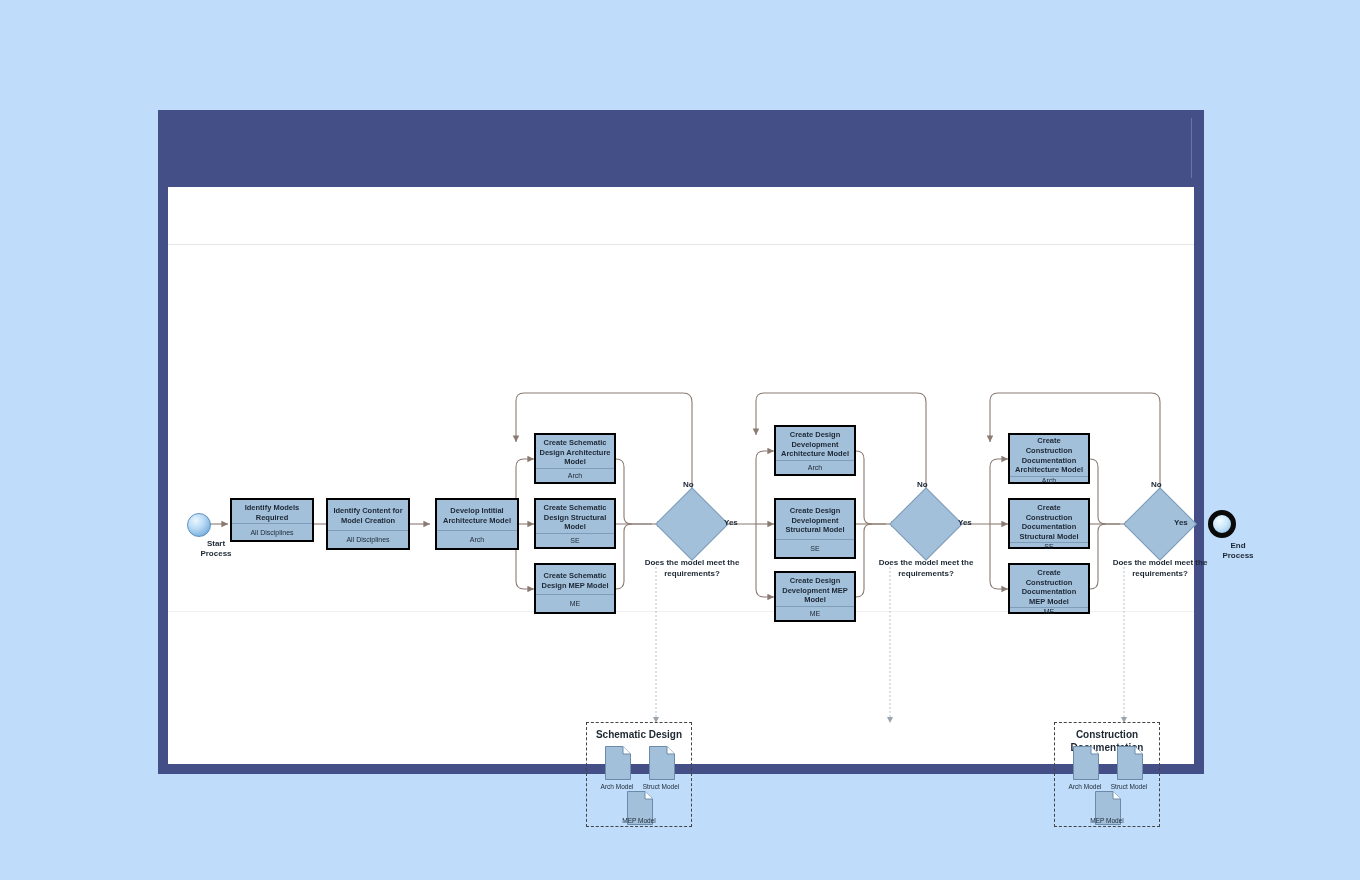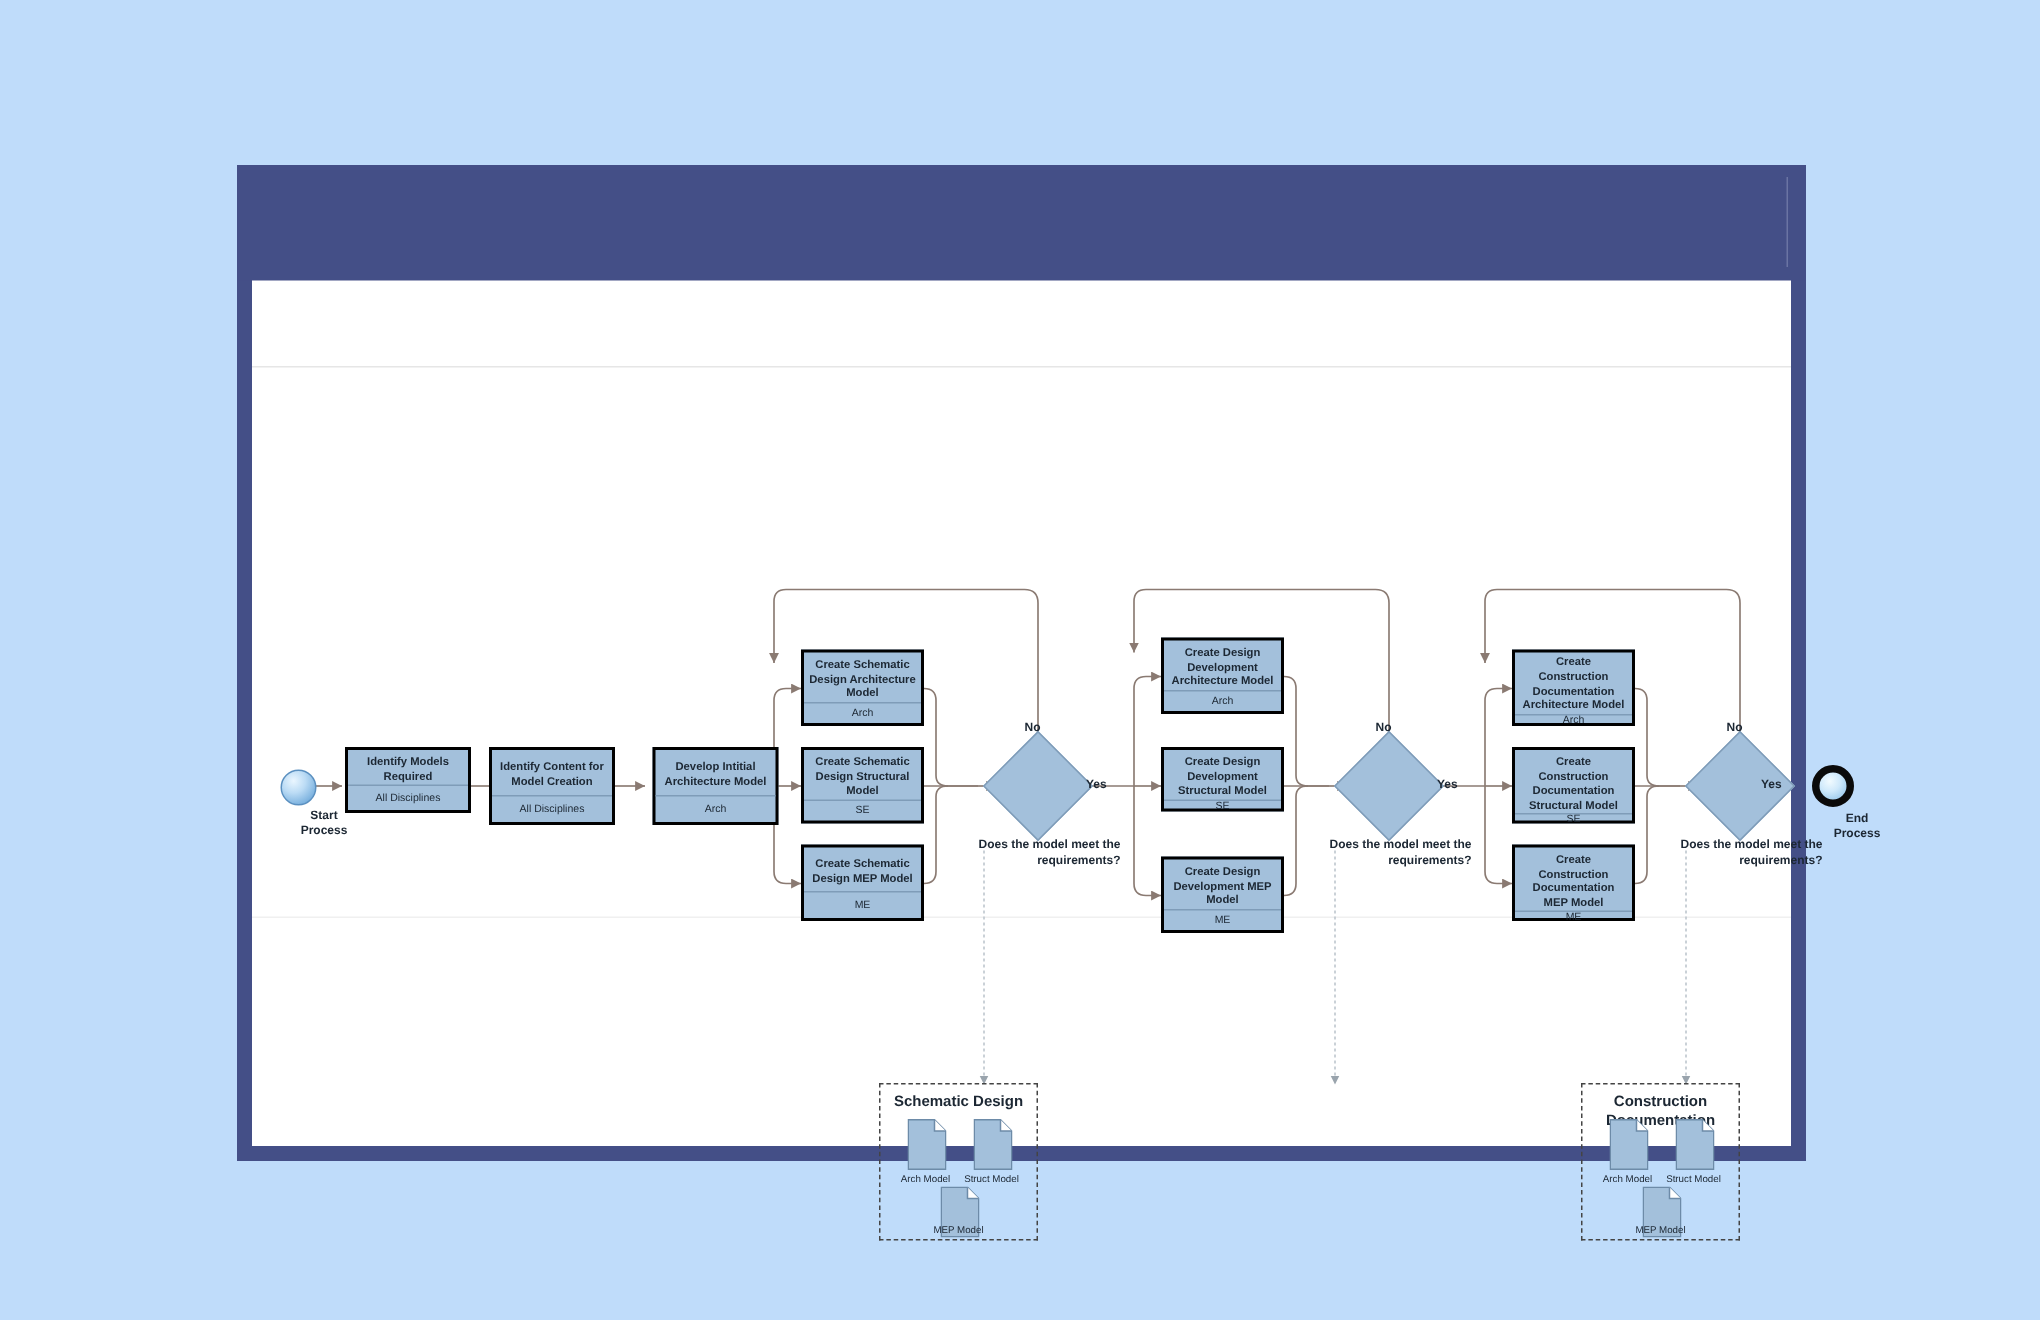--- a/index.html
+++ b/index.html
@@ -79,21 +79,21 @@
 
   
   .gw{
     position:absolute;width:52px;height:52px;
     background:#a3c0db;
     border:1px solid #7f9cb8;
     box-sizing:border-box;
     transform:rotate(45deg);
   }
   .gw-label{
-    position:absolute;text-align:right;
+    position:absolute;text-align:center;
     font-size:8px;font-weight:bold;color:#1c2733;line-height:1.35;
     width:110px;
   }
   .flow-label{
     position:absolute;font-size:8px;font-weight:bold;color:#1c2733;text-align:center;
   }
 
   
   .grp{
     position:absolute;
@@ -229,21 +229,21 @@
 
       <div class="gw" style="left:498px;top:311px;"></div>
       <div class="flow-label" style="left:515px;top:293px;">No</div>
       <div class="flow-label" style="left:556px;top:331px;">Yes</div>
       <div class="gw-label" style="left:469px;top:371px;">Does the model meet the requirements?</div>
 
       <div class="task" style="left:606px;top:238px;width:82px;height:51px;">
         <div class="t-title">Create Design Development Architecture Model</div>
         <div class="t-lane">Arch</div>
       </div>
-      <div class="task" style="left:606px;top:311px;width:82px;height:43px;">
+      <div class="task" style="left:606px;top:311px;width:82px;height:61px;">
         <div class="t-title">Create Design Development Structural Model</div>
         <div class="t-lane">SE</div>
       </div>
       <div class="task" style="left:606px;top:384px;width:82px;height:51px;">
         <div class="t-title">Create Design Development MEP Model</div>
         <div class="t-lane">ME</div>
       </div>
 
       <div class="gw" style="left:732px;top:311px;"></div>
       <div class="flow-label" style="left:749px;top:293px;">No</div>

